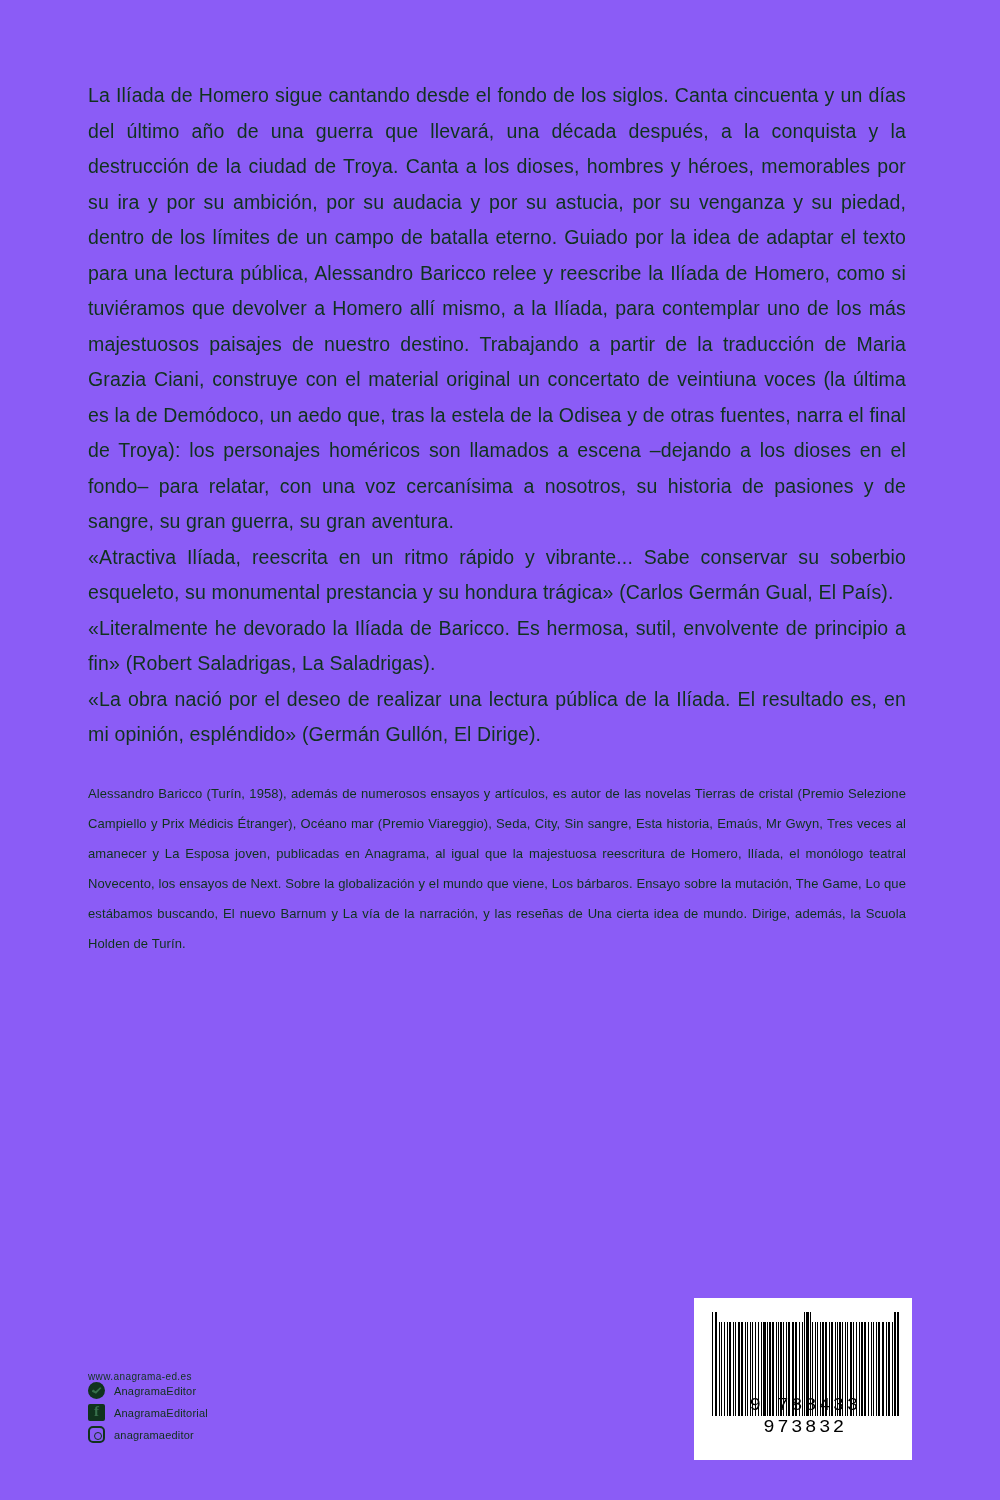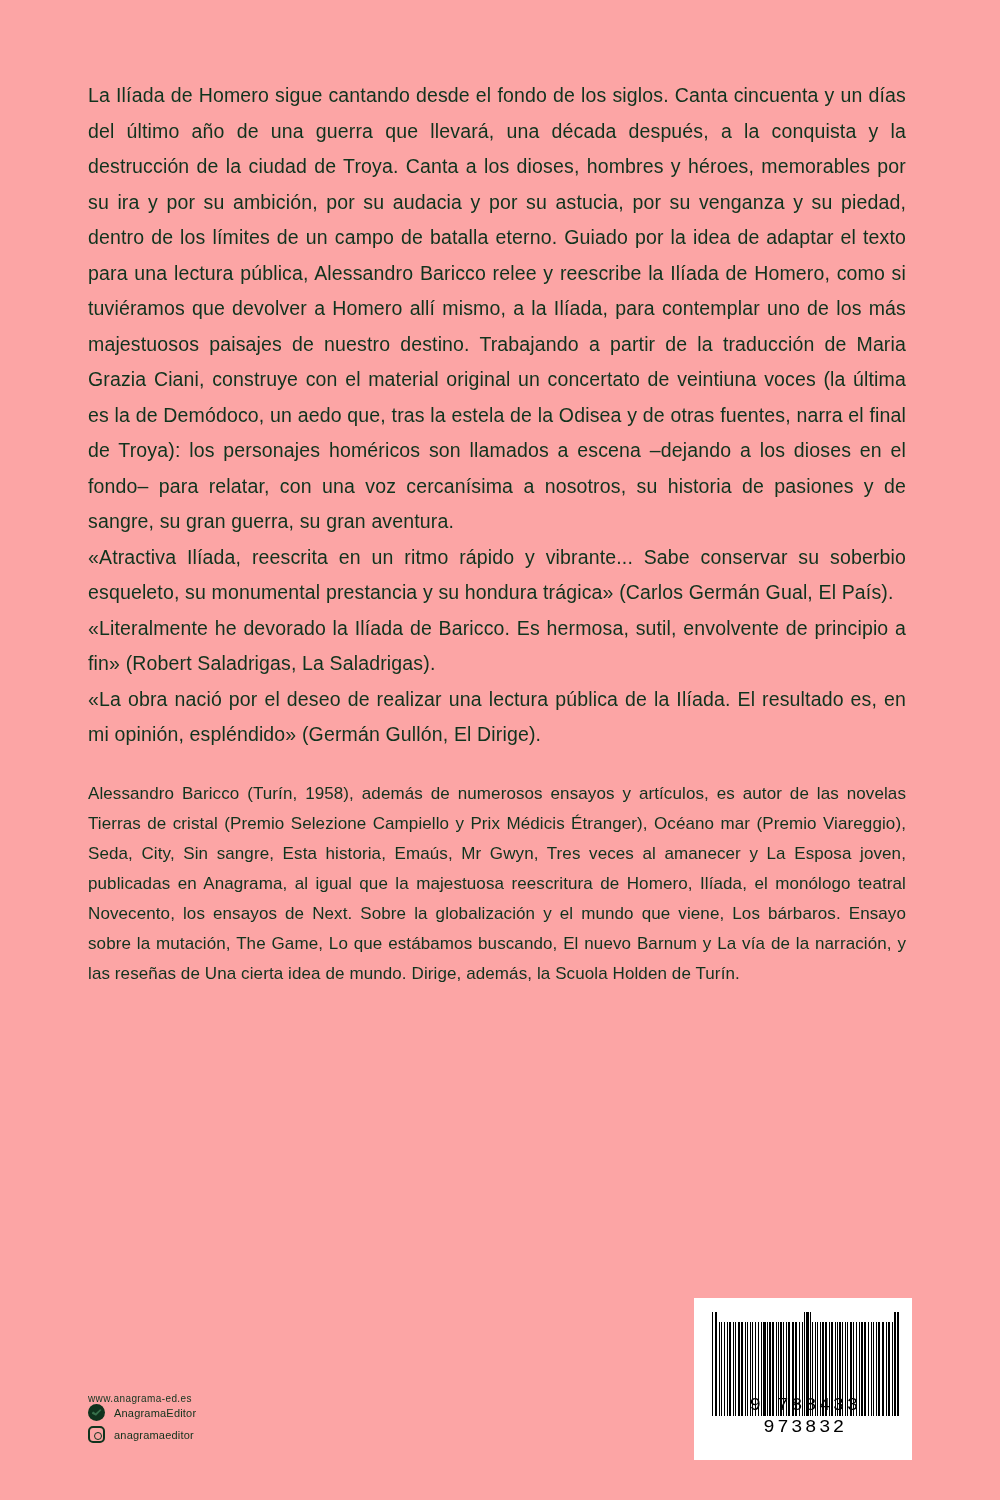--- a/index.html
+++ b/index.html
@@ -10,21 +10,21 @@
     width: 1000px;
     height: 1500px;
     background: #37704b;
     font-family: "Liberation Sans", sans-serif;
     overflow: hidden;
     position: relative;
   }
   .page {
     position: absolute;
     inset: 0;
-    background: #fca5a5;
+    background: #8b5cf6;
   }
   .content {
     position: absolute;
     left: 88px;
     top: 78px;
     width: 818px;
   }
   .blurb {
     color: #10331d;
     font-size: 19.5px;
@@ -37,21 +37,21 @@
     margin: 0;
   }
   .quotes {
     margin-top: 0px;
   }
   .quotes p {
     margin: 0;
   }
   .bio {
     color: #10331d;
-    font-size: 17px;
+    font-size: 13px;
     line-height: 30px;
     text-align: justify;
     text-justify: inter-word;
     margin-top: 26px;
     letter-spacing: 0.1px;
   }
   .bio p {
     margin: 0;
   }
   .footer {
@@ -197,20 +197,24 @@
   </div>
 
   <div class="footer">
     <div class="website">www.anagrama-ed.es</div>
 
     <div class="social-row">
       <span class="social-icon icon-tw"></span>
       <span class="social-label">AnagramaEditor</span>
     </div>
 
+    <div class="social-row">
+      <span class="social-icon icon-fb"></span>
+      <span class="social-label">AnagramaEditorial</span>
+    </div>
 
     <div class="social-row">
       <span class="social-icon icon-ig"></span>
       <span class="social-label">anagramaeditor</span>
     </div>
   </div>
 
   <div class="barcode-box">
     <div class="barcode-inner" id="barcode-bars">
         <span class="bar" style="width: 2.6px; height: 100%;"></span>

